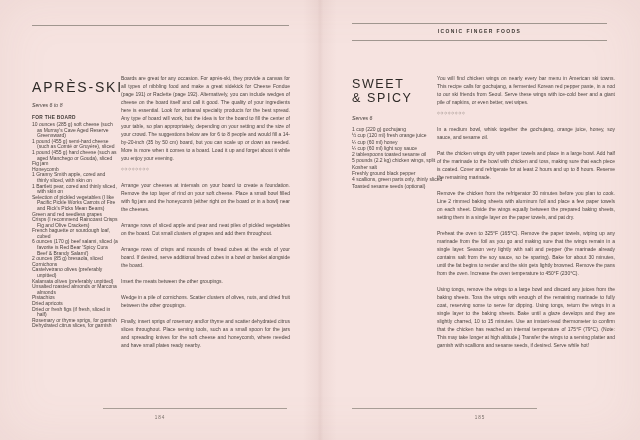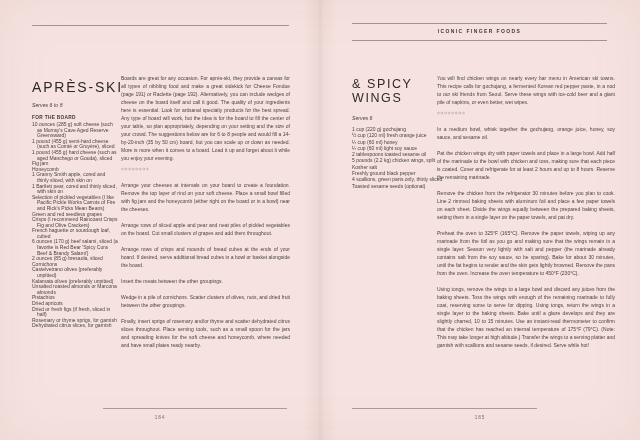--- a/index.html
+++ b/index.html
@@ -150,22 +150,22 @@
     <div class="page-number">184</div>
   </div>
 
   <div class="page right">
     <div class="rule head-rule-top"></div>
     <div class="running-head">ICONIC FINGER FOODS</div>
     <div class="rule head-rule-bottom"></div>
 
     <div class="side-col">
       <div class="recipe-title">
+          <div class="title-line">SWEET</div>
           <div class="title-line">&amp; SPICY</div>
-          <div class="title-line">WINGS</div>
         </div>
       <div class="serves">Serves 6</div>
       <div class="ing-list">
           <div class="ing-item">1 cup (220 g) gochujang</div>
           <div class="ing-item">½ cup (120 ml) fresh orange juice</div>
           <div class="ing-item">¼ cup (60 ml) honey</div>
           <div class="ing-item">¼ cup (60 ml) light soy sauce</div>
           <div class="ing-item">2 tablespoons toasted sesame oil</div>
           <div class="ing-item">5 pounds (2.2 kg) chicken wings, split</div>
           <div class="ing-item">Kosher salt</div>

